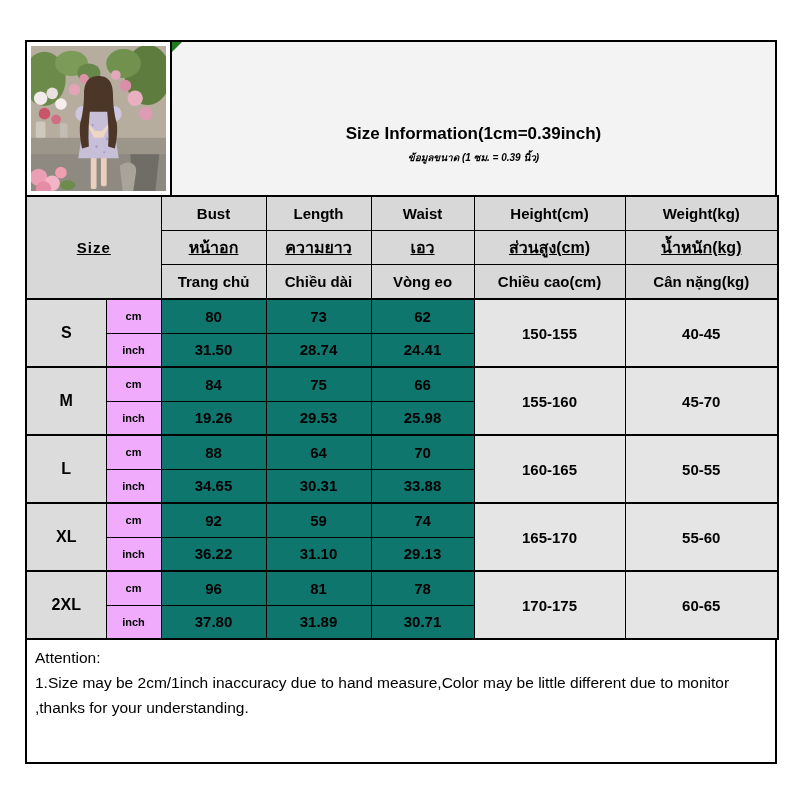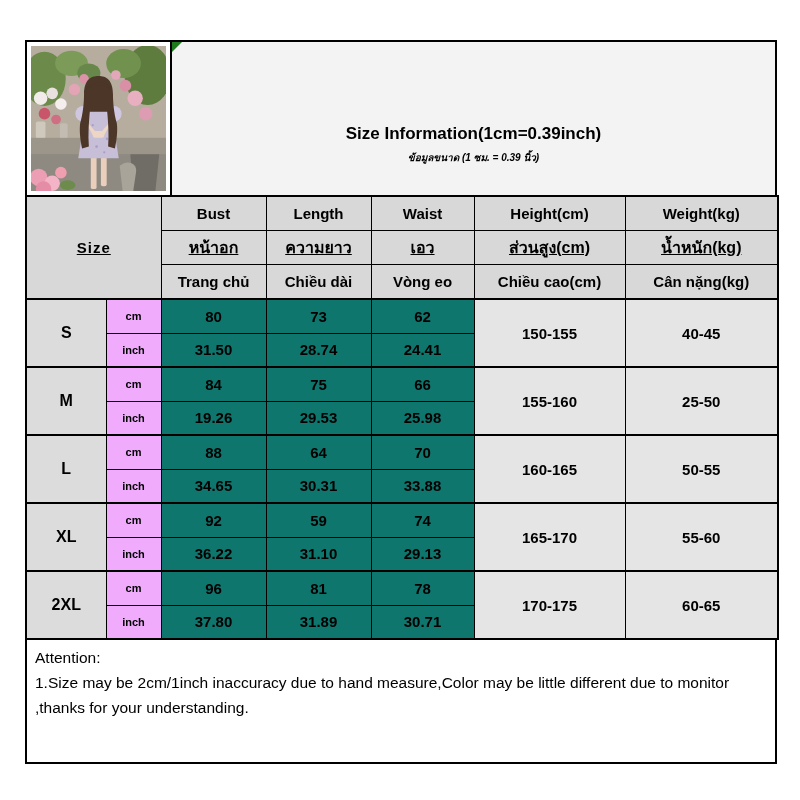--- a/index.html
+++ b/index.html
@@ -175,21 +175,21 @@
           <td class="val">24.41</td>
         </tr>
 
         <tr class="drow block-start">
           <td class="size-label" rowspan="2">M</td>
           <td class="unit">cm</td>
           <td class="val">84</td>
           <td class="val">75</td>
           <td class="val">66</td>
           <td class="range" rowspan="2">155-160</td>
-          <td class="range" rowspan="2">25-50</td>
+          <td class="range" rowspan="2">45-70</td>
         </tr>
         <tr class="drow">
           <td class="unit">inch</td>
           <td class="val">19.26</td>
           <td class="val">29.53</td>
           <td class="val">25.98</td>
         </tr>
 
         <tr class="drow block-start">
           <td class="size-label" rowspan="2">L</td>

